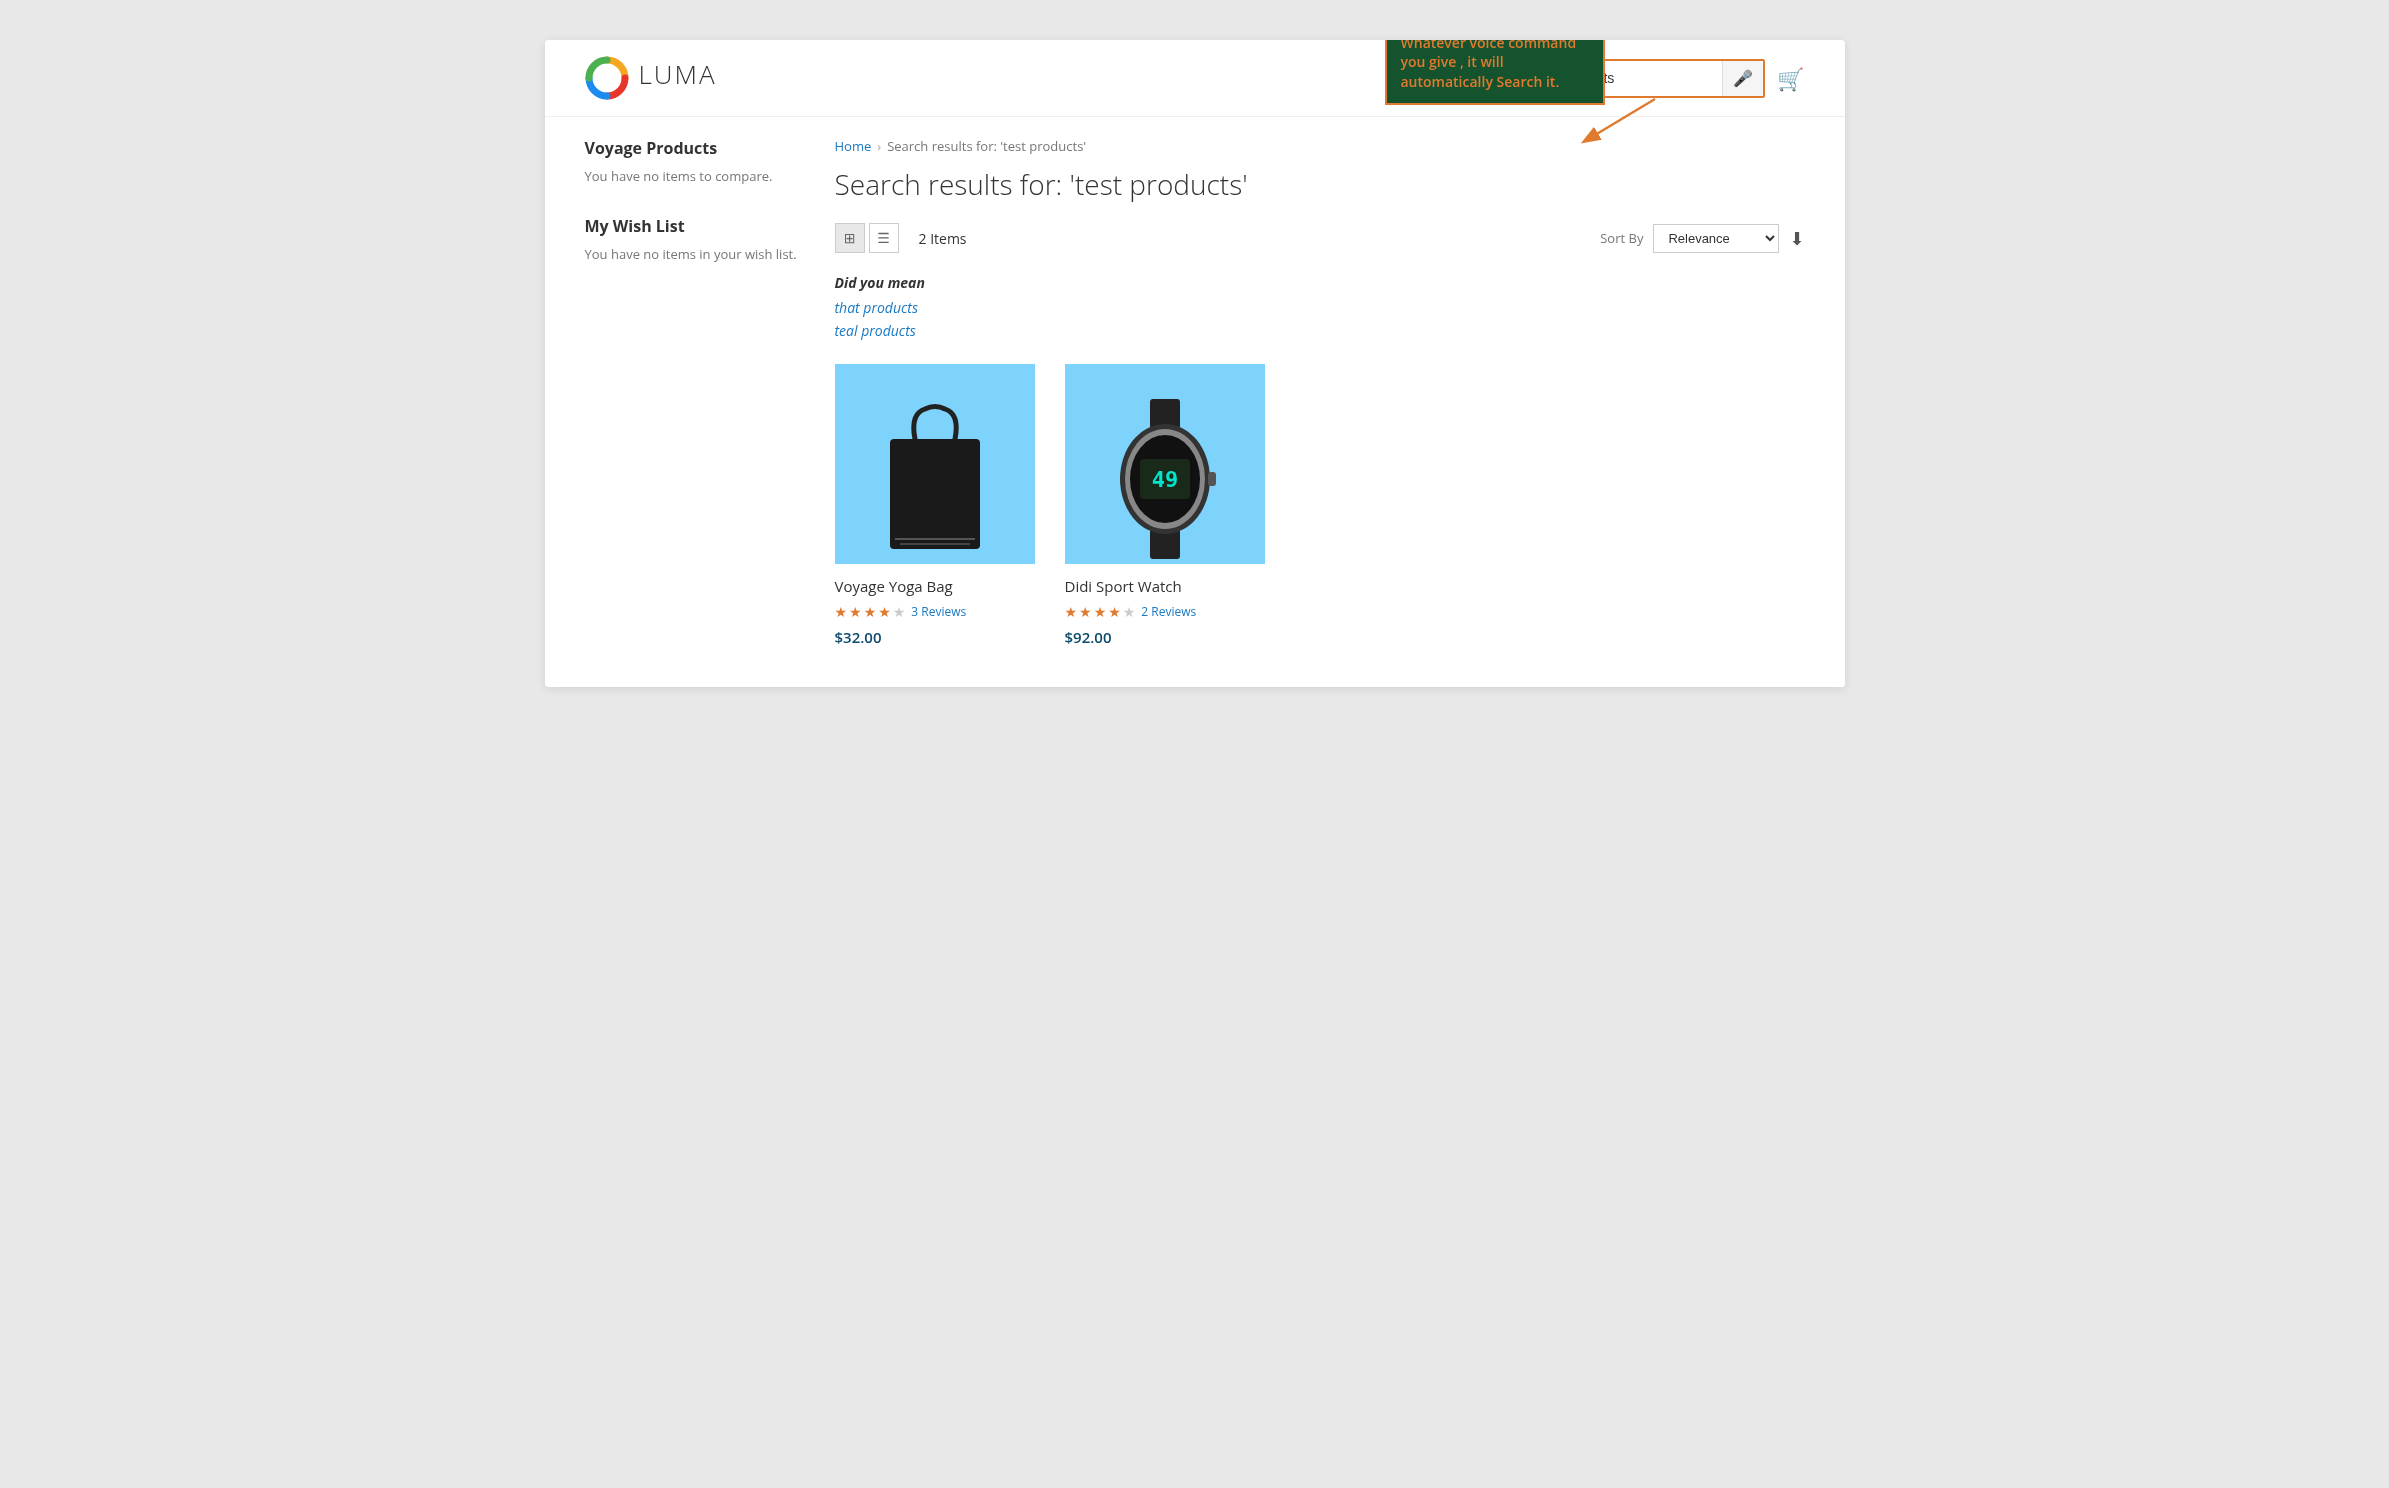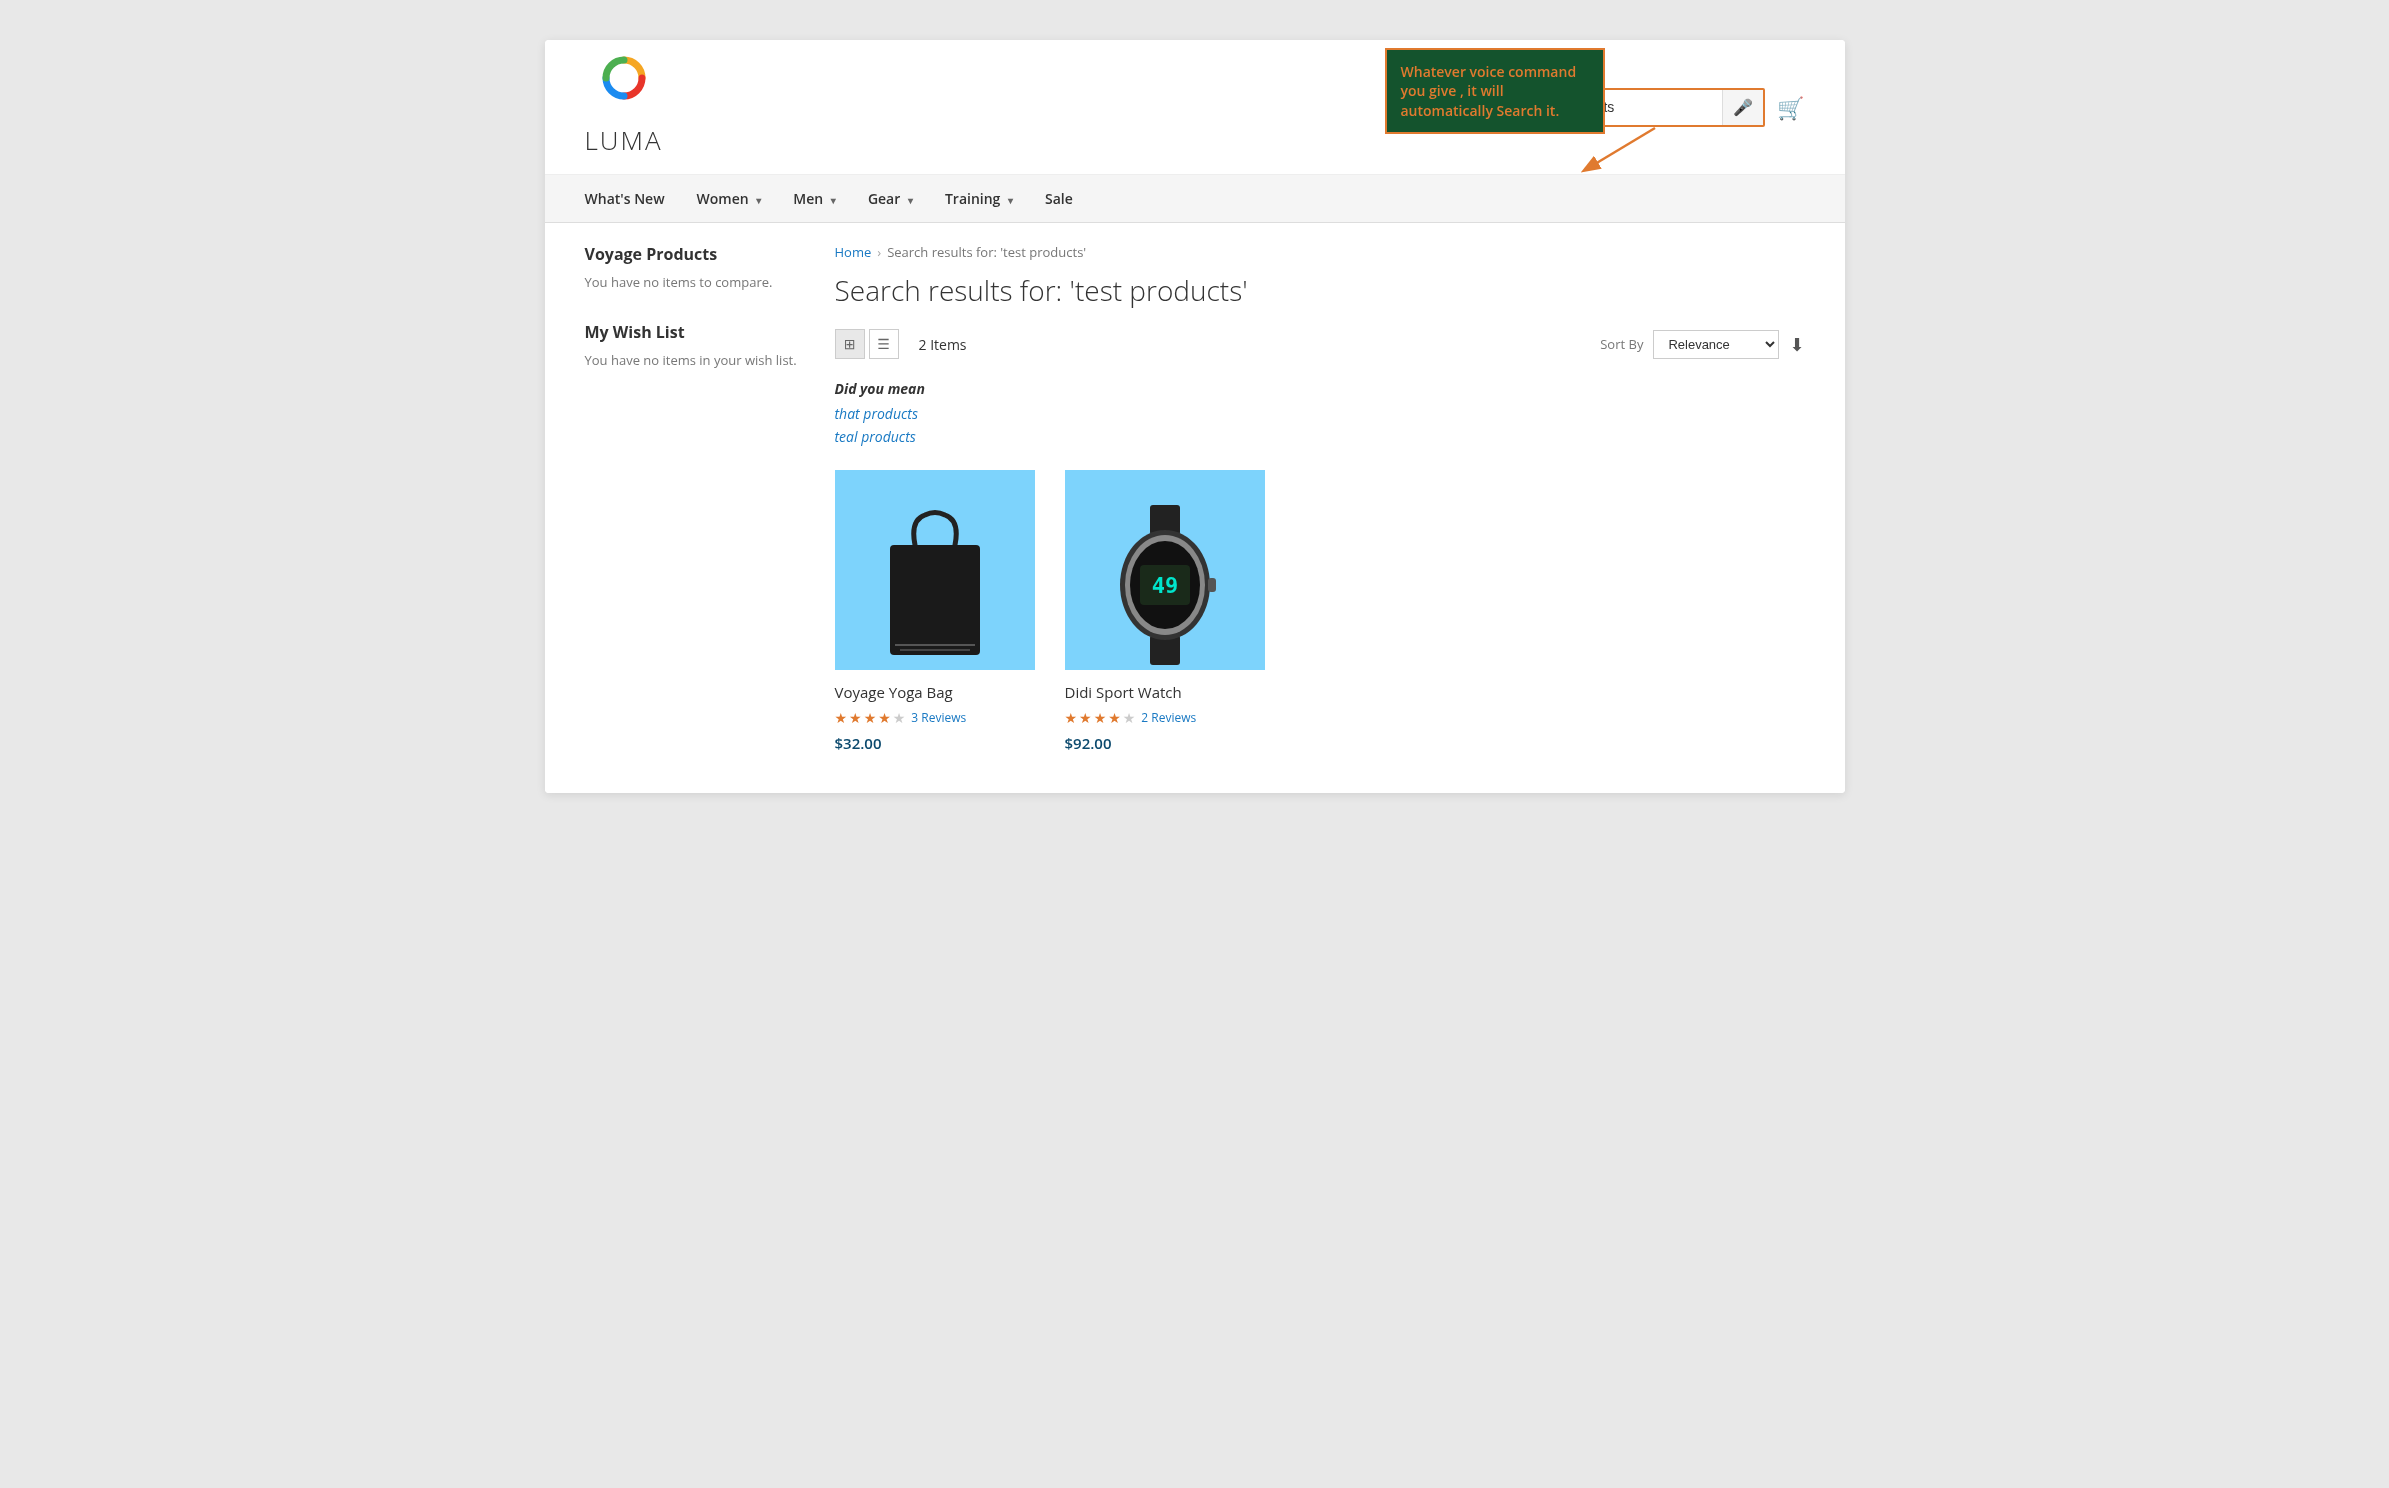--- a/index.html
+++ b/index.html
@@ -21,23 +21,21 @@
     .header {
       background: #fff;
       padding: 16px 40px;
       display: flex;
       align-items: center;
       justify-content: space-between;
       border-bottom: 1px solid #eee;
     }
     .logo-area {
       display: flex;
-      align-items: center;
-      gap: 22px;
-      flex-direction: column;
+      gap: 10px;
     }
     .logo-icon {
       width: 44px;
       height: 44px;
     }
     .logo-text {
       font-size: 26px;
       font-weight: 300;
       color: #333;
       letter-spacing: 2px;
@@ -320,30 +318,20 @@
         </defs>
       </svg>
       <div class="search-box">
         <input class="search-input" type="text" value="test products" style="">
         <button class="mic-button">🎤</button>
       </div>
       <span class="cart-icon">🛒</span>
     </div>
   </div>
 
-  <nav class="nav-bar">
-    <ul class="nav-list">
-      <li class="nav-item">What's New</li>
-      <li class="nav-item">Women <span class="chevron">▾</span></li>
-      <li class="nav-item">Men <span class="chevron">▾</span></li>
-      <li class="nav-item">Gear <span class="chevron">▾</span></li>
-      <li class="nav-item">Training <span class="chevron">▾</span></li>
-      <li class="nav-item">Sale</li>
-    </ul>
-  </nav>
 
   <div class="main-content">
 
     <div class="sidebar">
       <div class="sidebar-section">
         <div class="sidebar-title">Voyage Products</div>
         <div class="sidebar-text">You have no items to compare.</div>
       </div>
       <div class="sidebar-section">
         <div class="sidebar-title">My Wish List</div>

